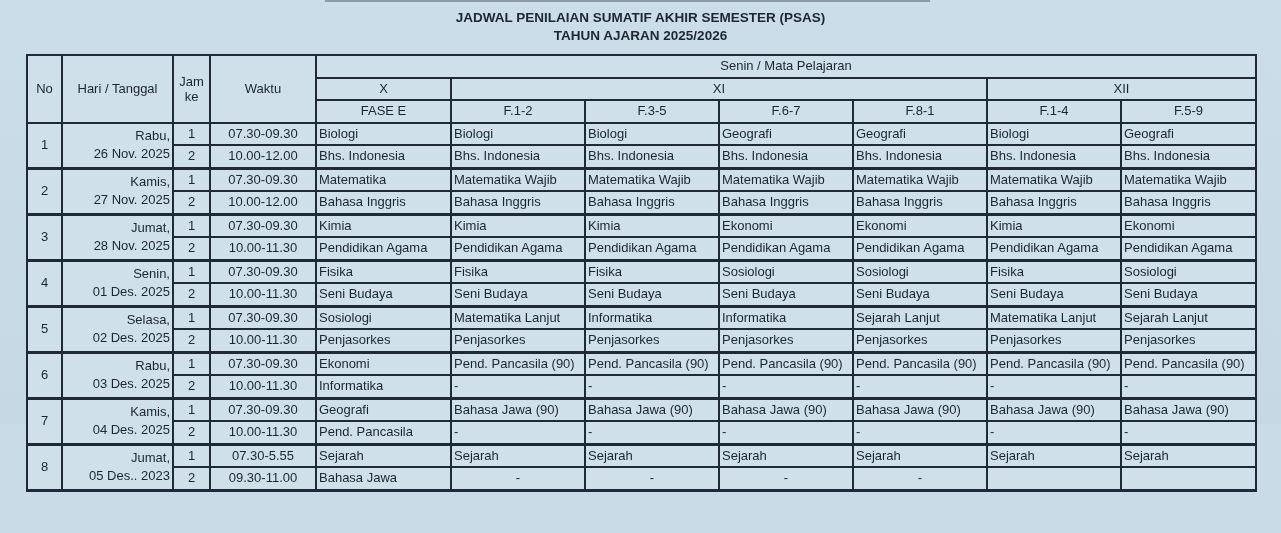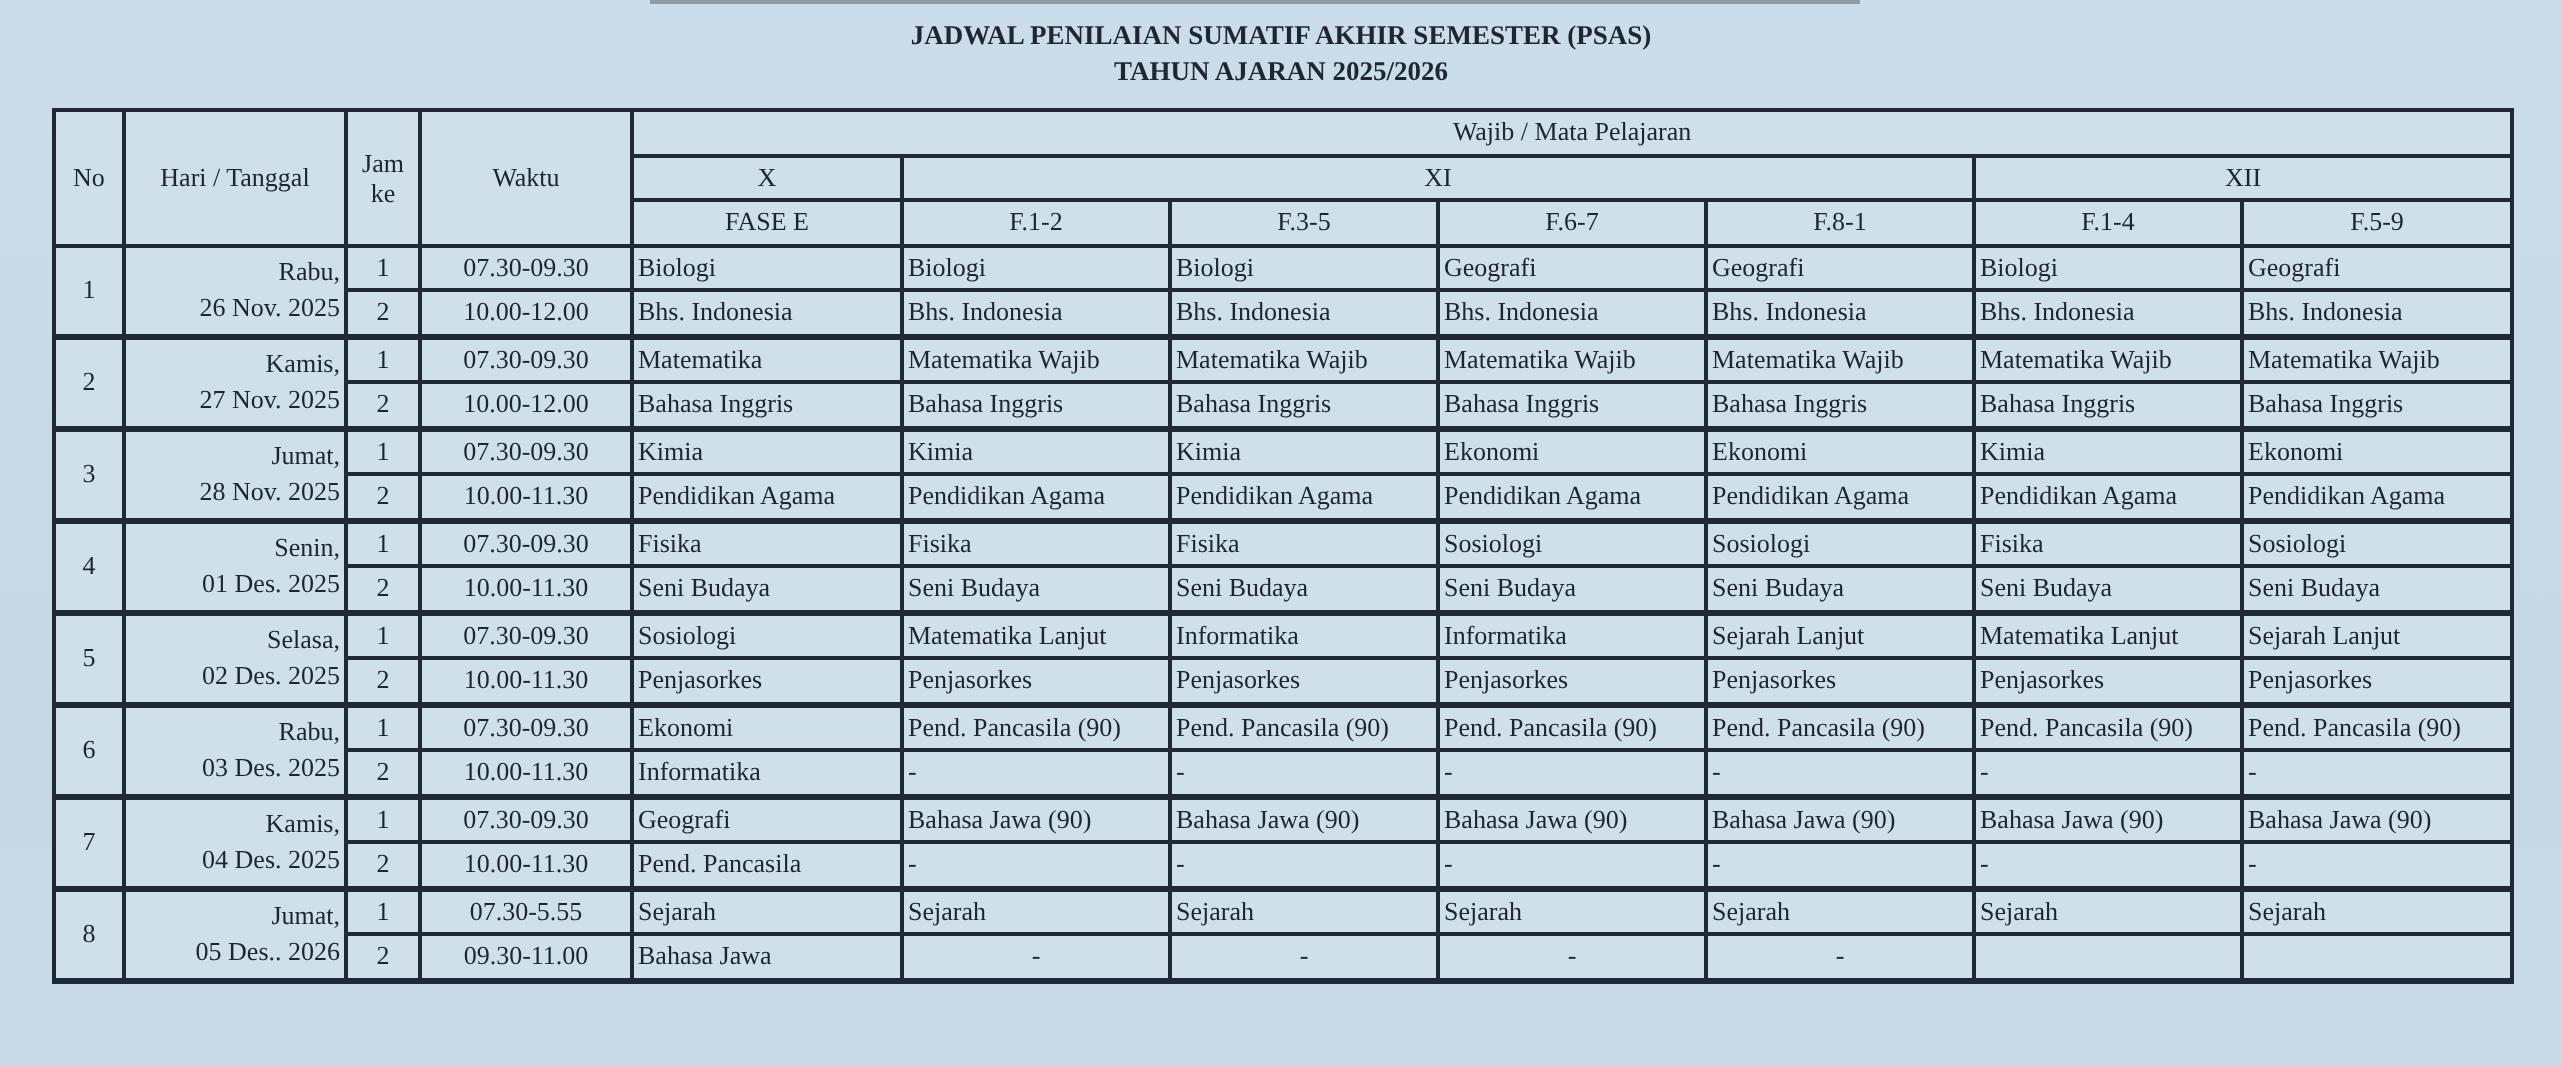--- a/index.html
+++ b/index.html
@@ -7,21 +7,20 @@
     width: 1281px; height: 533px;
     background: #c9dbe6;
     overflow: hidden;
     font-family: "Liberation Sans", sans-serif;
     color: #1c2530;
   }
   .page {
     position: relative;
     width: 1281px; height: 424px;
     background: linear-gradient(180deg, #cadde8 0%, #c7dae5 60%, #c5d8e3 100%);
-    font-family: Liberation Serif, serif;
   }
   .topline {
     position: absolute; left: 325px; top: 0; width: 605px; height: 2px;
     background: #8f9ba5;
   }
   .title {
     position: absolute; left: 0; width: 1281px; top: 9px;
     text-align: center; font-weight: bold; font-size: 13.5px; line-height: 18px;
     color: #1d2631;
   }
@@ -74,21 +73,21 @@
       <col style="width:135px">
     </colgroup>
     <thead>
       <tr>
         <th rowspan="3">No</th>
         <th rowspan="3">Hari / Tanggal</th>
         <th rowspan="3" style="white-space:normal;line-height:15px;">
           <span>Jam ke</span>
         </th>
         <th rowspan="3">Waktu</th>
-        <th colspan="7">Wajib / Mata Pelajaran</th>
+        <th colspan="7">Senin / Mata Pelajaran</th>
       </tr>
       <tr id="grade-row">
           <th colspan="1">X</th>
           <th colspan="4">XI</th>
           <th colspan="2">XII</th>
         </tr>
       <tr id="phase-row">
           <th>FASE E</th>
           <th>F.1-2</th>
           <th>F.3-5</th>
@@ -285,21 +284,21 @@
           <td class="l band">-</td>
           <td class="l band">-</td>
           <td class="l band">-</td>
           <td class="l band">-</td>
           <td class="l band">-</td>
         </tr>
         <tr>
           <td rowspan="2" class="num band">8</td>
           <td rowspan="2" class="day band">
             <div>Jumat,</div>
-            <div>05 Des.. 2026</div>
+            <div>05 Des.. 2023</div>
           </td>
           <td class="c">1</td>
           <td class="c">07.30-5.55</td>
           <td class="l">Sejarah</td>
           <td class="l">Sejarah</td>
           <td class="l">Sejarah</td>
           <td class="l">Sejarah</td>
           <td class="l">Sejarah</td>
           <td class="l">Sejarah</td>
           <td class="l">Sejarah</td>

